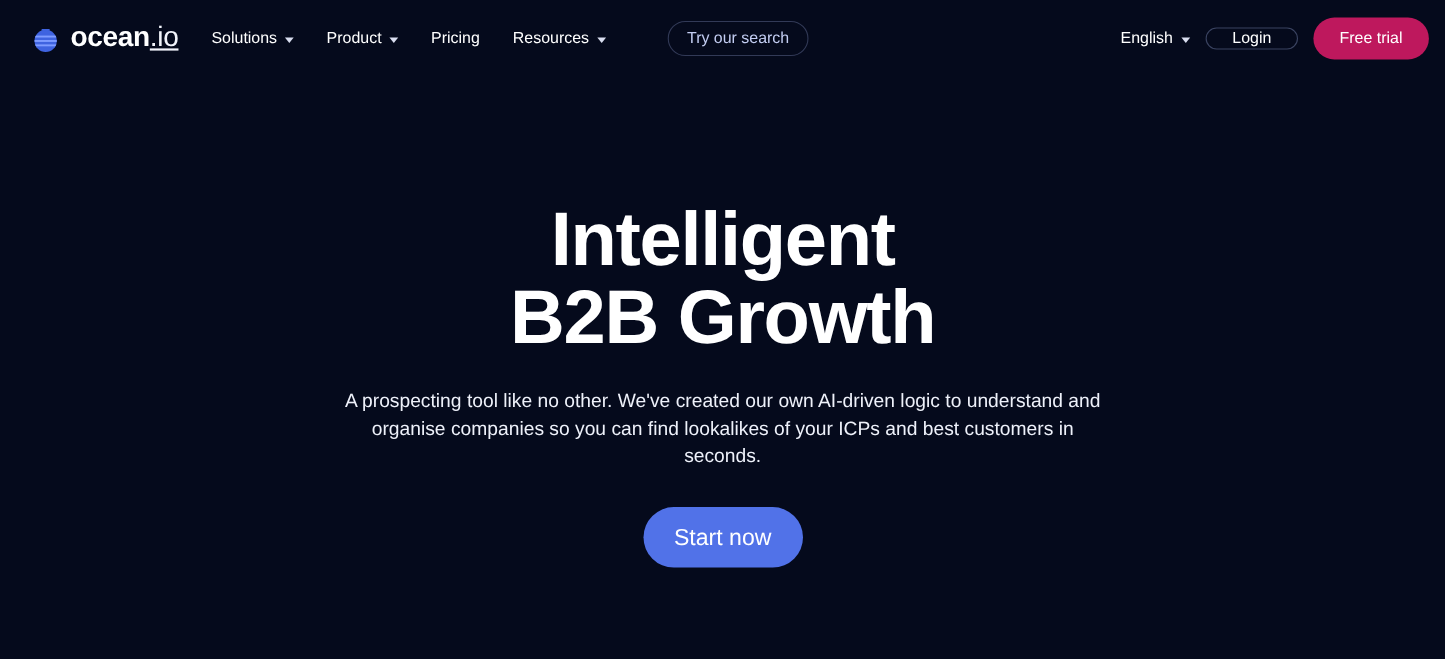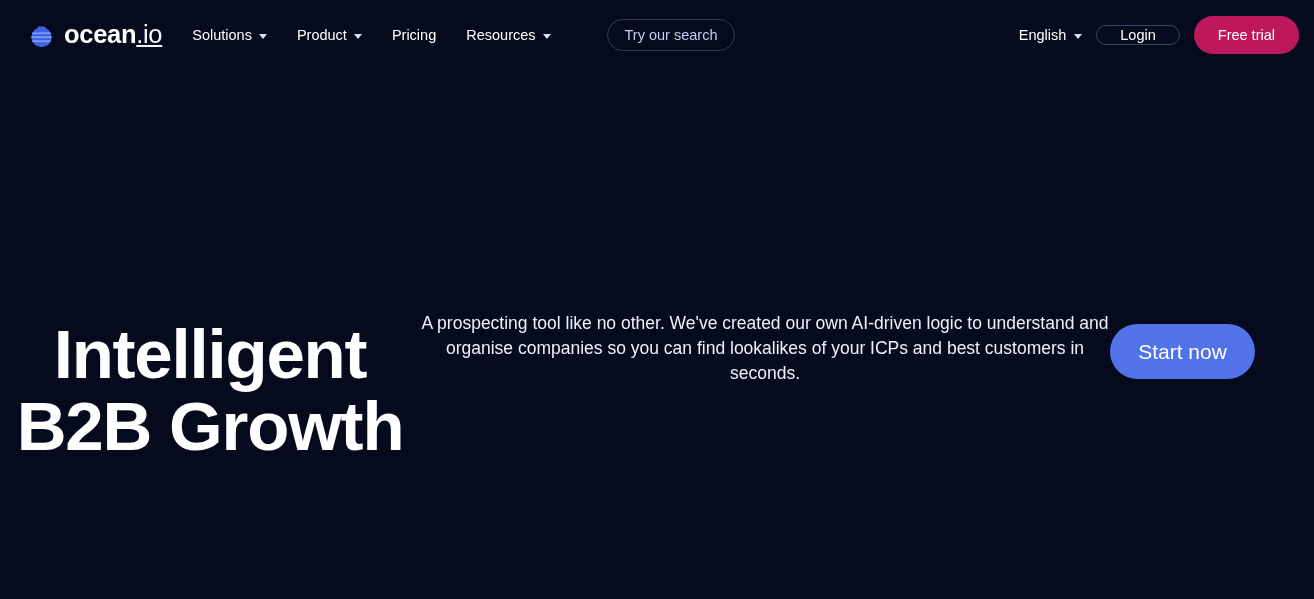--- a/index.html
+++ b/index.html
@@ -164,21 +164,21 @@
     line-height: 1;
   }
 
   
   .hero {
     position: absolute;
     top: 70px; left: 0;
     width: 1314px;
     height: 529px;
     display: flex;
-    flex-direction: row;
+    flex-direction: column;
     align-items: center;
   }
 
   .hero-title {
     margin-top: 112px;
     width: 420px;
     text-align: center;
     font-size: 69px;
     font-weight: 700;
     line-height: 1.03;

